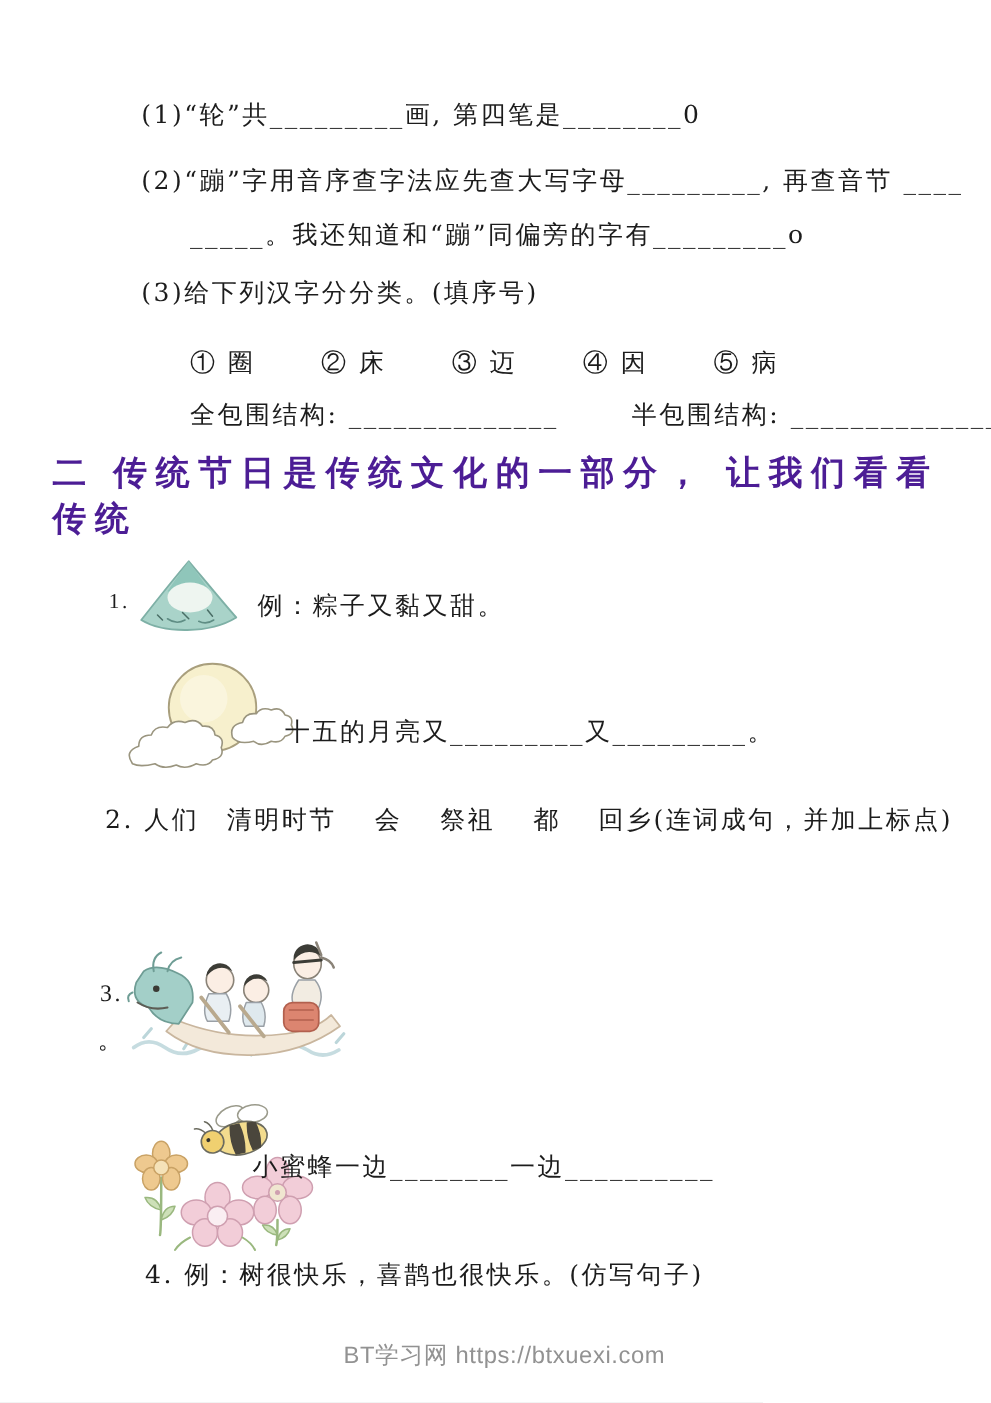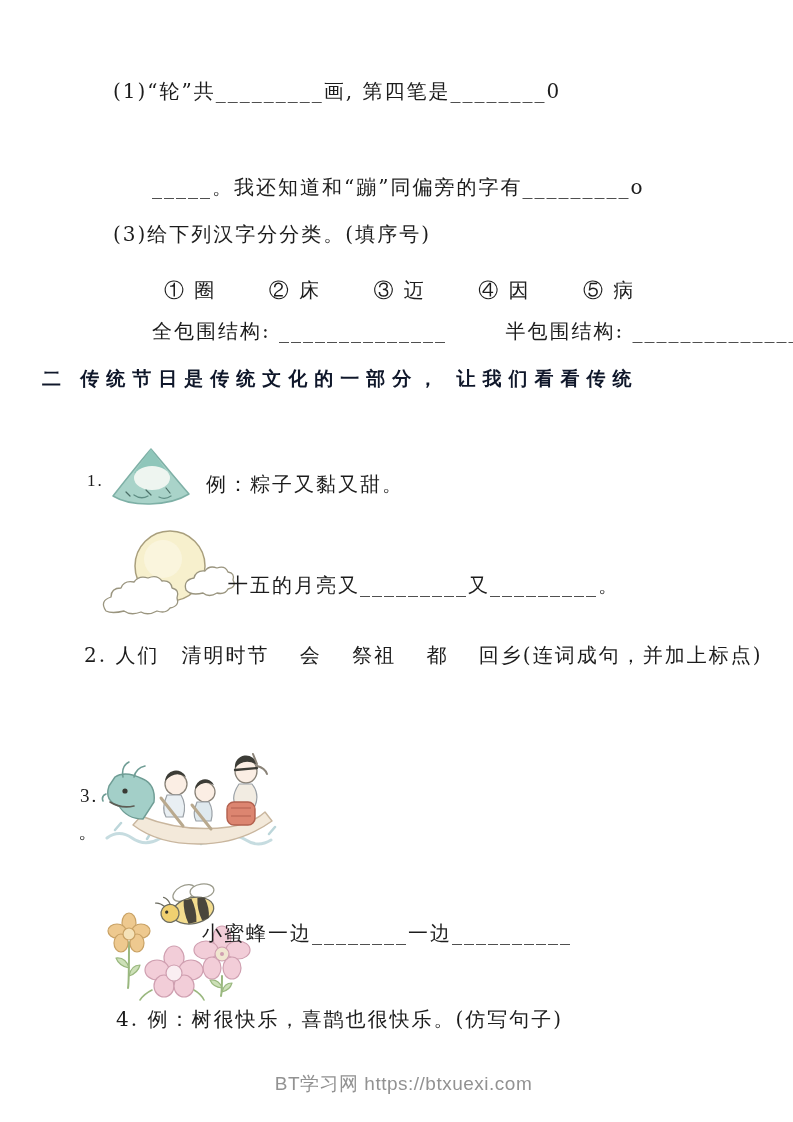--- a/index.html
+++ b/index.html
@@ -19,23 +19,23 @@
     letter-spacing:2px;
     white-space:nowrap;
     line-height:26px;
   }
   .num{font-family:"Liberation Serif",serif;}
   .heading{
     position:absolute;
     left:42px;top:360px;width:720px;
     font-family:"Liberation Sans","DejaVu Sans",sans-serif;
     font-weight:bold;
-    font-size:19px;
+    font-size:27px;
     letter-spacing:7px;
-    color:#0f172a;
+    color:#4c1d95;
   }
   .heading .hline{display:block;line-height:37px;}
   .heading .hline2{padding-left:40px;}
   .opt{margin-right:44px;}
   .classgap{margin-left:50px;}
   .footer{
     position:absolute;
     left:0;right:0;top:1071px;
     text-align:center;
     font-family:"Liberation Sans","DejaVu Sans",sans-serif;
@@ -47,25 +47,26 @@
   svg{position:absolute;}
   .skt{stroke-linecap:round;stroke-linejoin:round;}
 </style>
 </head>
 <body>
 
 <div class="page">
 
   <div class="t" style="left:113px;top:78px;">(1)“轮”共_________画, 第四笔是________0</div>
 
+  <div class="t" style="left:113px;top:131px;">(2)“蹦”字用音序查字法应先查大写字母_________, 再查音节 ____</div>
   <div class="t" style="left:152px;top:174px;">_____。我还知道和“蹦”同偏旁的字有_________o</div>
 
   <div class="t" style="left:113px;top:221px;">(3)给下列汉字分分类。(填序号)</div>
 
-  <div class="t" style="left:164px;top:277px;">
+  <div class="t" style="left:152px;top:277px;">
     <span class="opt">① 圈</span>
     <span class="opt">② 床</span>
     <span class="opt">③ 迈</span>
     <span class="opt">④ 因</span>
     <span class="opt">⑤ 病</span>
   </div>
 
   <div class="t" style="left:152px;top:318px;">
     <span>全包围结构: ______________</span>
     <span class="classgap">半包围结构: ______________</span>

